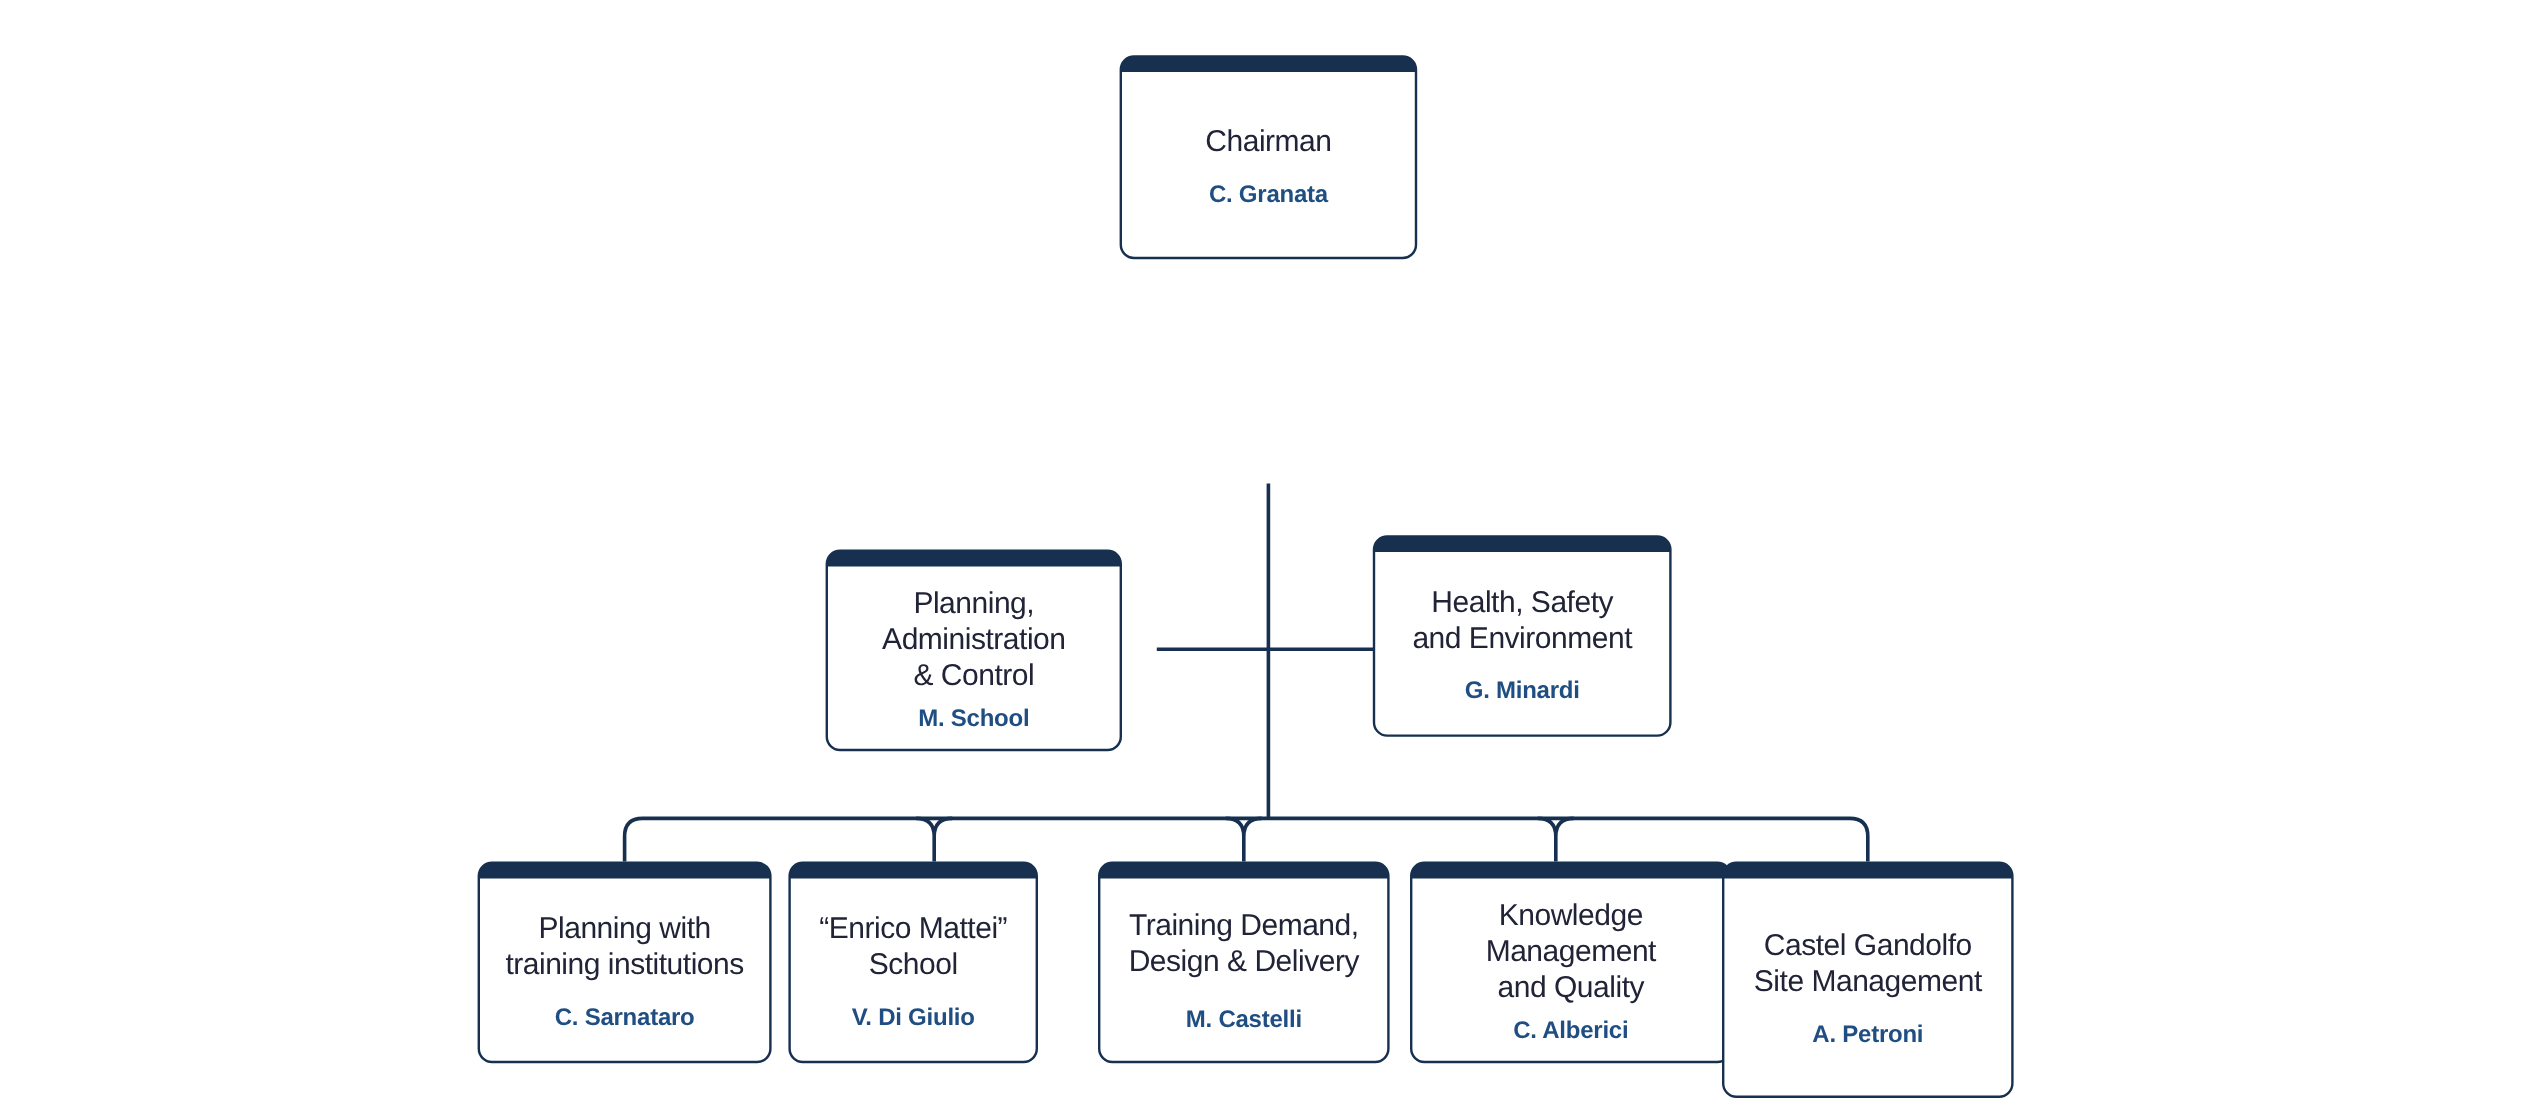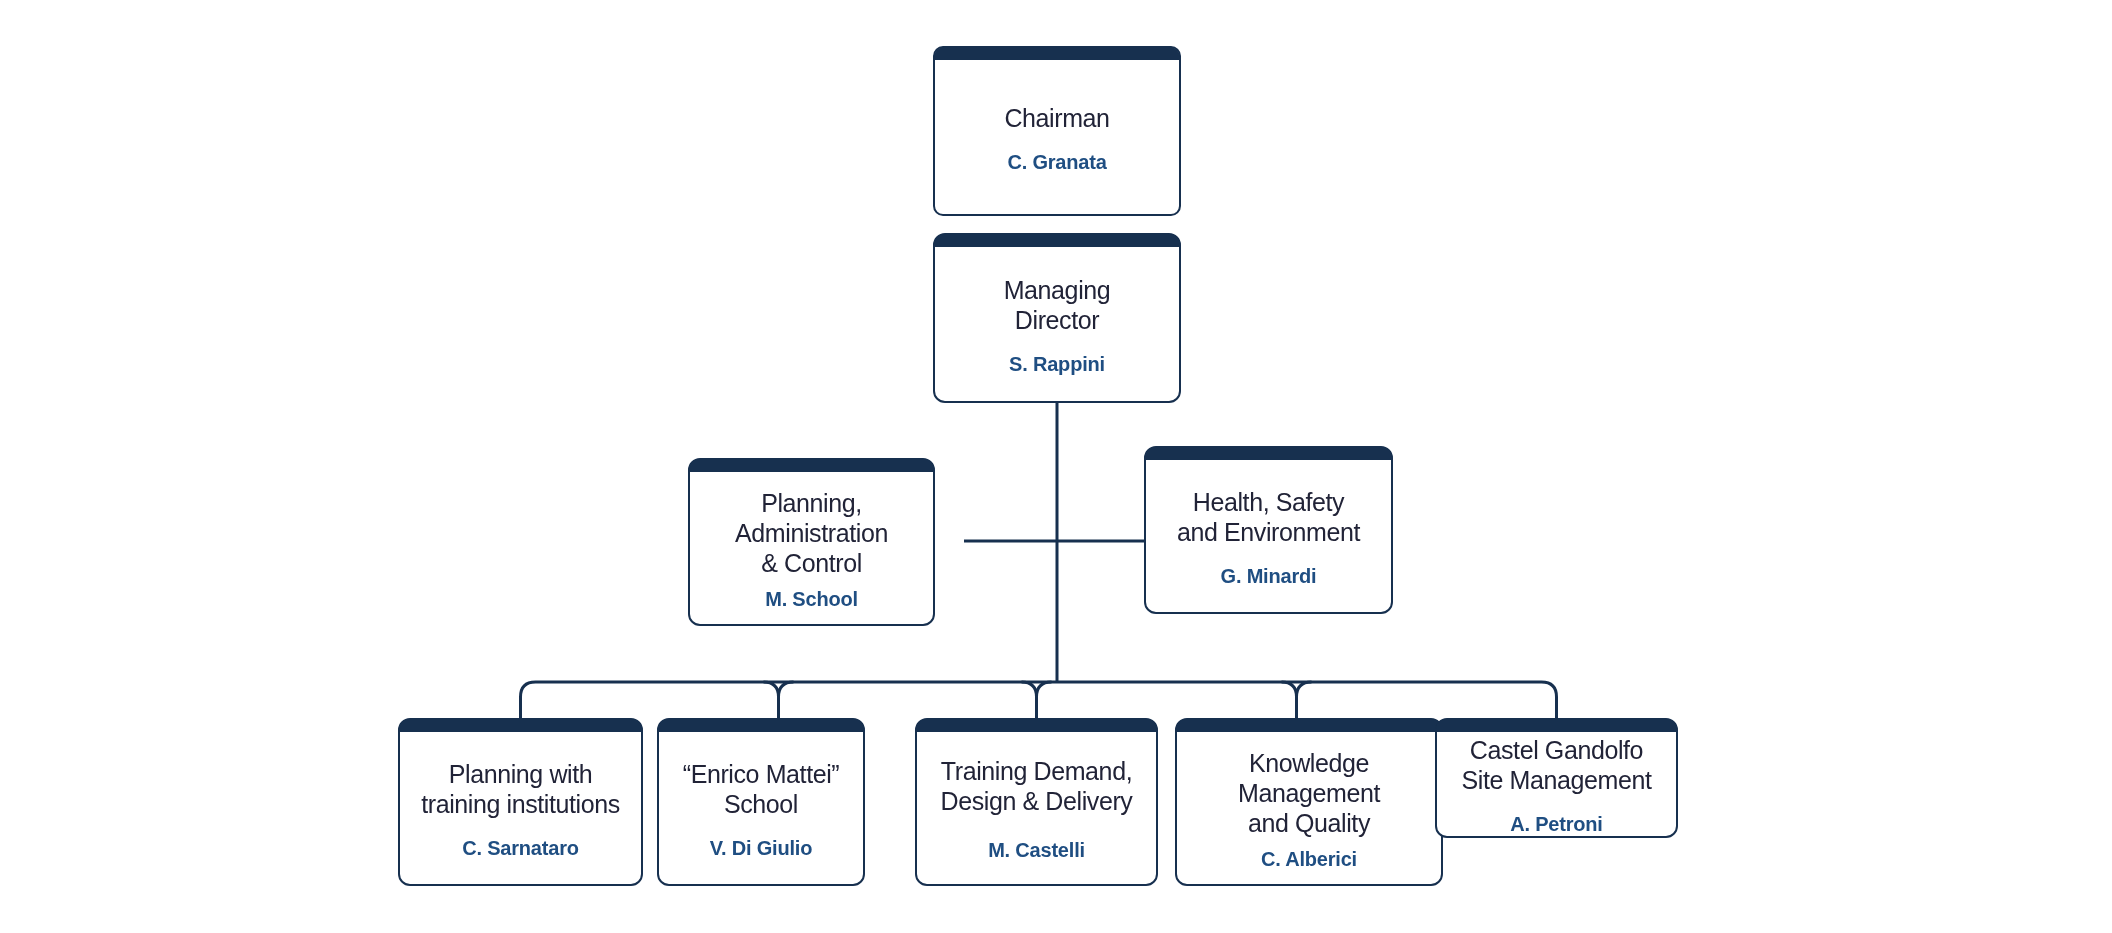--- a/index.html
+++ b/index.html
@@ -45,29 +45,29 @@
   }
   .org-box .person {
     color: var(--name);
     font-size: 20px;
     font-weight: bold;
     letter-spacing: -0.2px;
     white-space: pre;
   }
 
   
-  .pos-chairman  { left: 933px;  top: 46px;  width: 248px; height: 170px; border-radius: 10px; }
+  .pos-chairman  { left: 933px;  top: 46px;  width: 248px; height: 170px; }
   .pos-md        { left: 933px;  top: 233px; width: 248px; height: 170px; }
   .pos-planning  { left: 688px;  top: 458px; width: 247px; height: 168px; gap: 10px; }
   .pos-hse       { left: 1144px; top: 446px; width: 249px; height: 168px; }
   .pos-relations { left: 398px;  top: 718px; width: 245px; height: 168px; }
   .pos-school    { left: 657px;  top: 718px; width: 208px; height: 168px; }
   .pos-training  { left: 915px;  top: 718px; width: 243px; height: 168px; gap: 23px; }
   .pos-knowledge { left: 1175px; top: 718px; width: 268px; height: 168px; gap: 10px; }
-  .pos-castel    { left: 1435px; top: 718px; width: 243px; height: 120px; }
+  .pos-castel    { left: 1435px; top: 718px; width: 243px; height: 197px; }
 </style>
 </head>
 <body>
 
 <div class="canvas">
 
   <svg class="connectors" viewBox="0 0 2112 933" xmlns="http://www.w3.org/2000/svg">
 
     <path d="M 1057 403 V 682"></path>
 
@@ -79,26 +79,20 @@
     <path d="M 1021.5 682 Q 1036.5 682 1036.5 697 V 718 M 1051.5 682 Q 1036.5 682 1036.5 697"></path>
     <path d="M 1281.5 682 Q 1296.5 682 1296.5 697 V 718 M 1311.5 682 Q 1296.5 682 1296.5 697"></path>
   </svg>
 
   <div class="org-box pos-chairman">
     <div class="topbar"></div>
     <div class="title">Chairman</div>
     <div class="person">C. Granata</div>
   </div>
 
-  <div class="org-box pos-md">
-    <div class="topbar"></div>
-    <div class="title">Managing
-Director</div>
-    <div class="person">S. Rappini</div>
-  </div>
 
   <div class="org-box pos-planning">
     <div class="topbar"></div>
     <div class="title">Planning,
 Administration
 &amp; Control</div>
     <div class="person">M. School</div>
   </div>
 
   <div class="org-box pos-hse">

